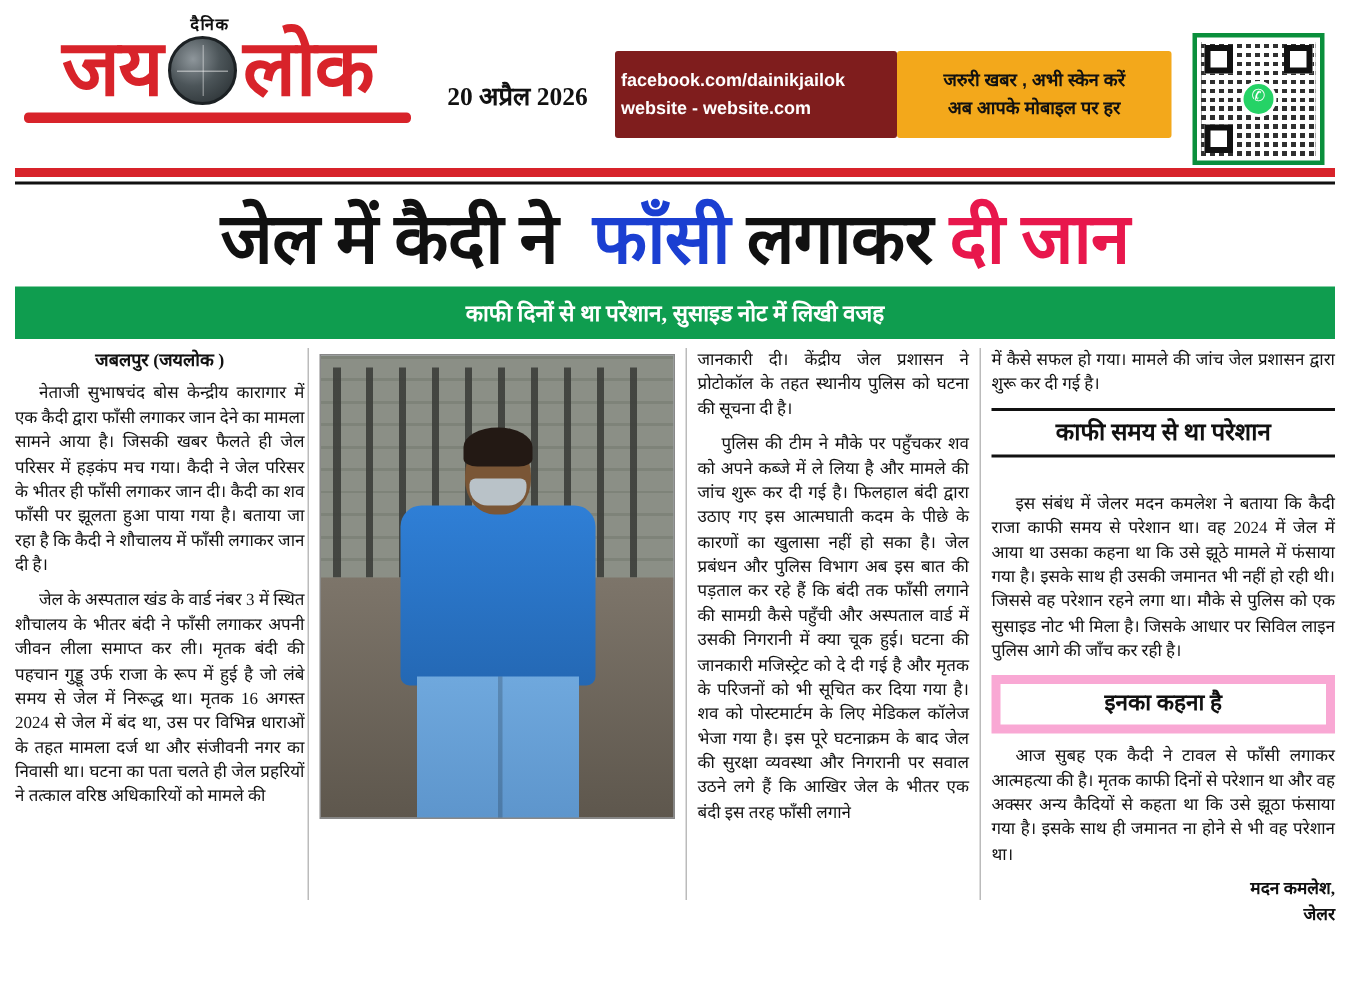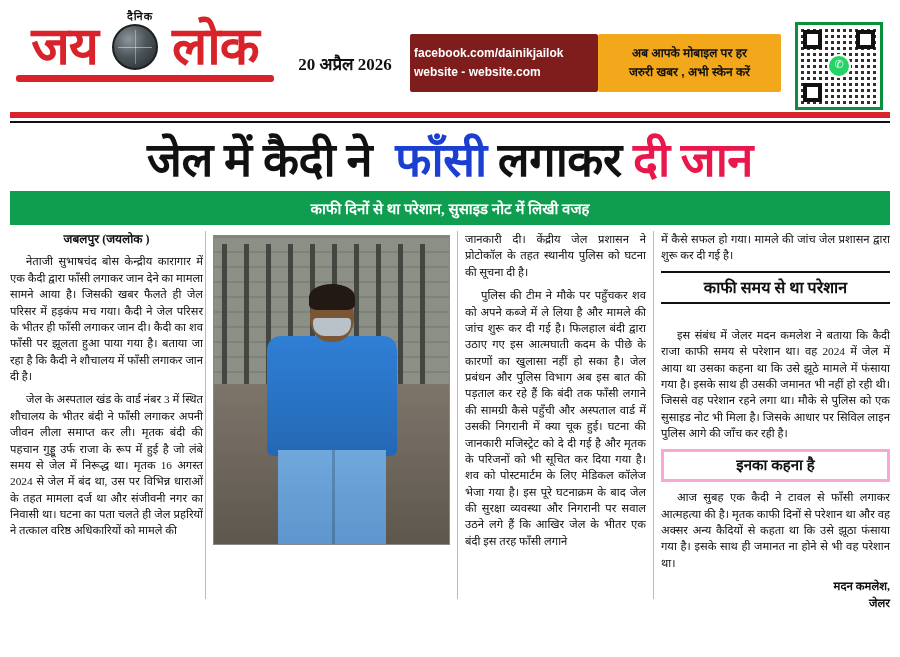--- a/index.html
+++ b/index.html
@@ -43,21 +43,21 @@
     color: #111;
     text-align: center;
     letter-spacing: 1px;
     margin-left: -10px;
     margin-bottom: -2px;
   }
   .logo-main {
     display: flex;
     align-items: center;
     justify-content: center;
-    gap: 12px;
+    gap: 2px;
   }
   .logo-word {
     font-family: "Liberation Serif", serif;
     font-weight: bold;
     font-size: 52px;
     color: #d8232a;
     line-height: 1;
     letter-spacing: -1px;
   }
   .logo-globe {
@@ -315,21 +315,21 @@
     border-top: 2px solid #111;
     border-bottom: 2px solid #111;
     padding: 3px 0;
     margin: 4px 0 23px 0;
   }
   .box-head {
     text-align: center;
     font-family: "Liberation Serif", serif;
     font-weight: bold;
     font-size: 15px;
-    border: 3px solid #f9a8d4;
+    border: 6px solid #f9a8d4;
     padding: 3px 0;
     margin: 6px 0 7px 0;
   }
   .signature {
     text-align: right;
     font-weight: bold;
     font-size: 11.5px;
     line-height: 1.5;
     margin-top: 6px;
     font-family: Liberation Serif, serif;
@@ -353,22 +353,22 @@
     </div>
 
     <div class="date-block">20 अप्रैल 2026</div>
 
     <div class="social-block">
       <div>facebook.com/dainikjailok</div>
       <div>website - website.com</div>
     </div>
 
     <div class="promo-block">
+      <div>जरुरी खबर , अभी स्केन करें</div>
       <div>अब आपके मोबाइल पर हर</div>
-      <div>जरुरी खबर , अभी स्केन करें</div>
     </div>
 
     <div class="qr-block">
       <div class="qr-frame">
         <div class="qr-code">
           <span class="qr-eye tl"></span>
           <span class="qr-eye tr"></span>
           <span class="qr-eye bl"></span>
           <span class="qr-wa">✆</span>
         </div>

